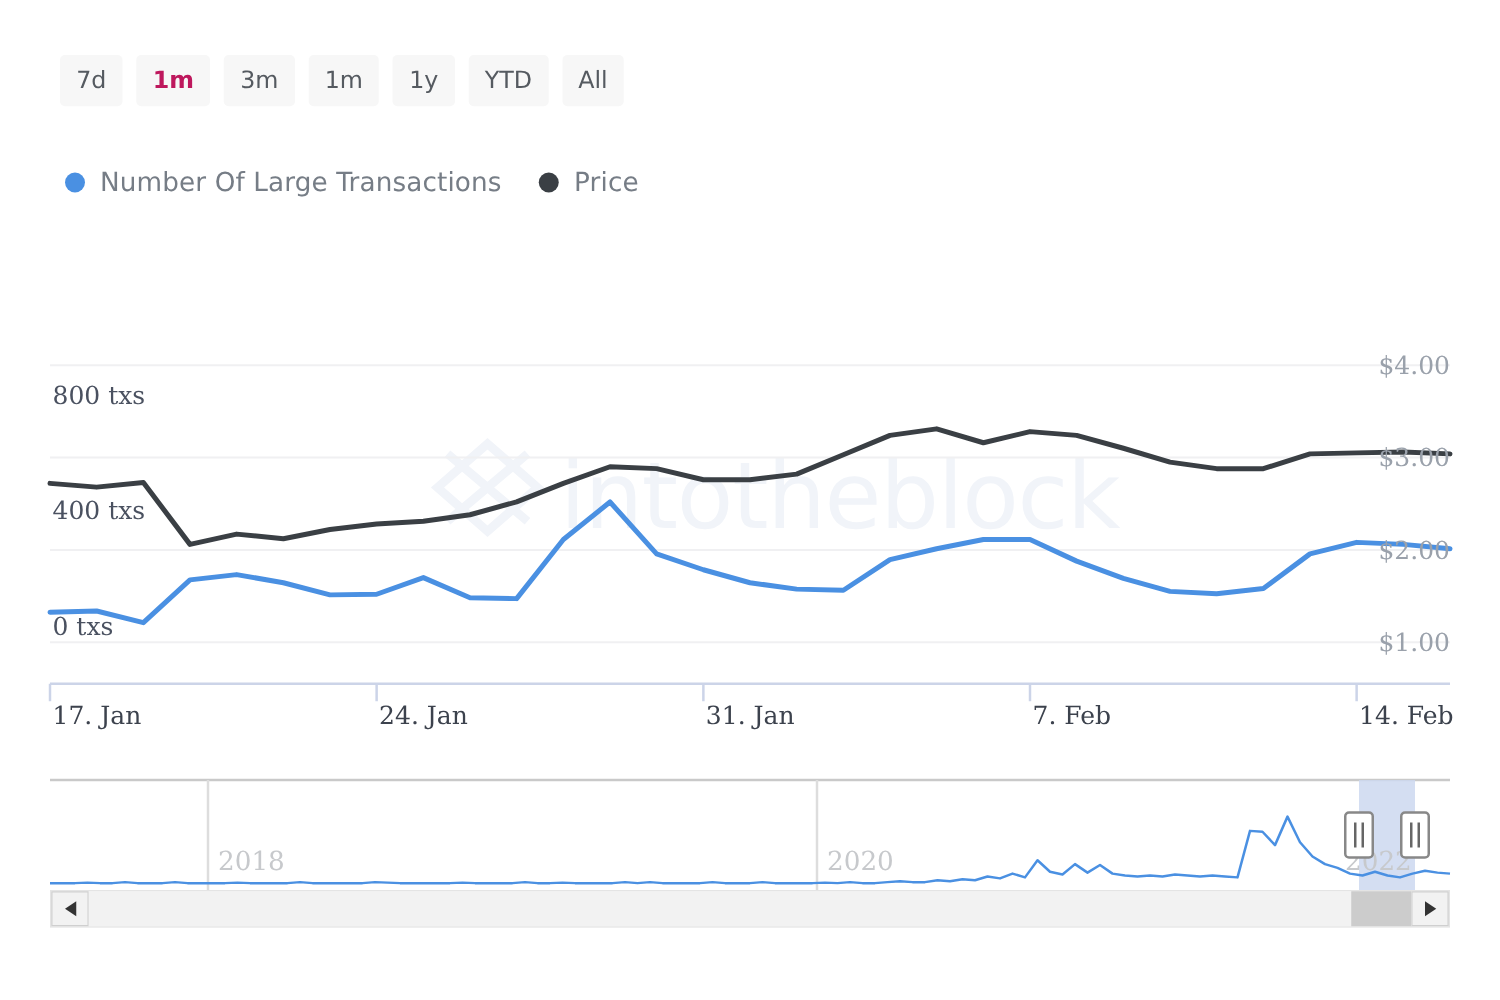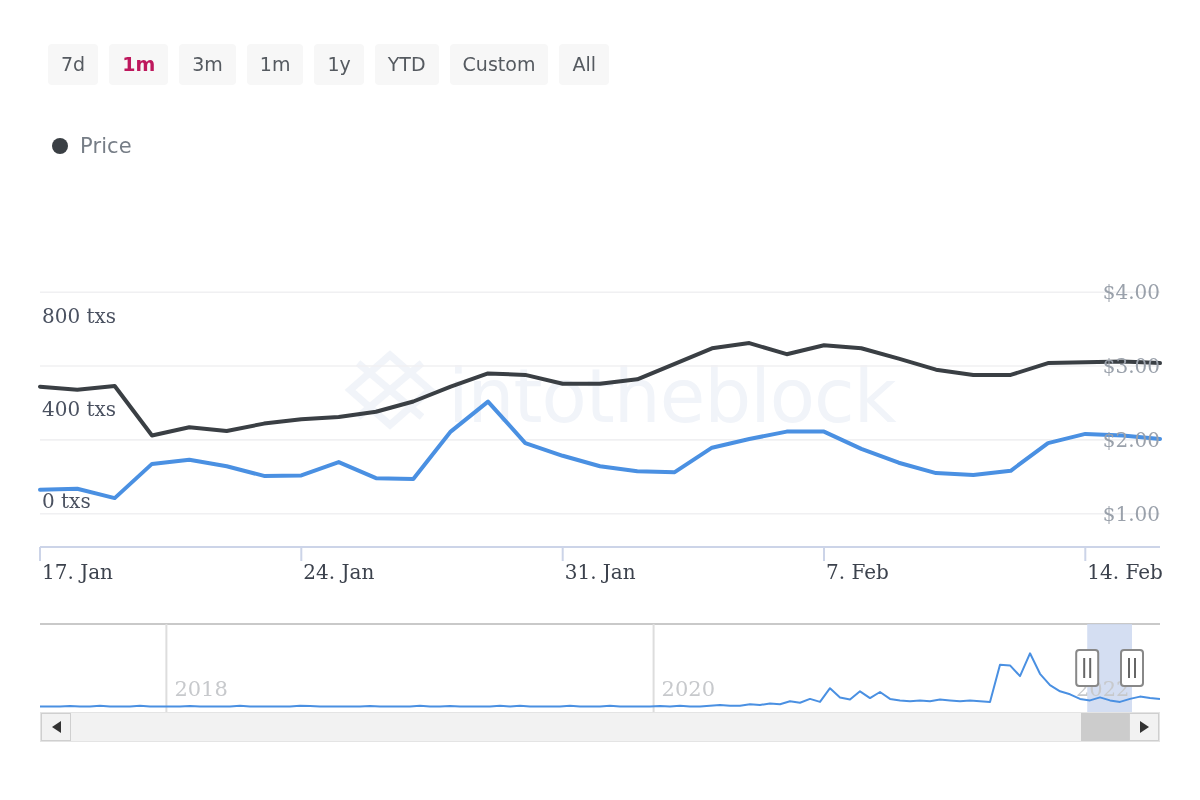--- a/index.html
+++ b/index.html
@@ -153,25 +153,28 @@
 </head>
 <body>
 
 <div id="range-selector">
     <button class="range-btn">7d</button>
     <button class="range-btn active">1m</button>
     <button class="range-btn">3m</button>
     <button class="range-btn">1m</button>
     <button class="range-btn">1y</button>
     <button class="range-btn">YTD</button>
-    <button class="range-btn">Custom</button>
     <button class="range-btn">All</button>
   </div>
 
 <div id="legend">
+    <div class="legend-item">
+      <span class="legend-dot" style="background: rgb(74, 144, 226);"></span>
+      <span class="legend-label">Number Of Large Transactions</span>
+    </div>
     <div class="legend-item">
       <span class="legend-dot" style="background: rgb(58, 63, 68);"></span>
       <span class="legend-label">Price</span>
     </div>
   </div>
 
 <div id="chart-area">
   <svg id="chart-svg" width="1200" height="800" xmlns="http://www.w3.org/2000/svg">
 
     <g>

